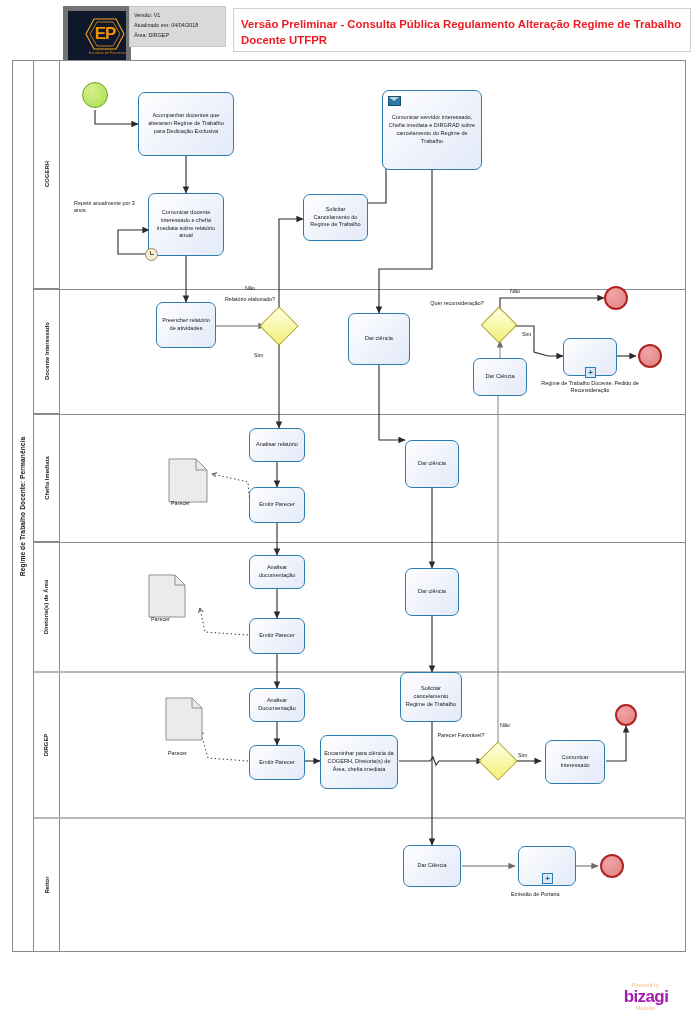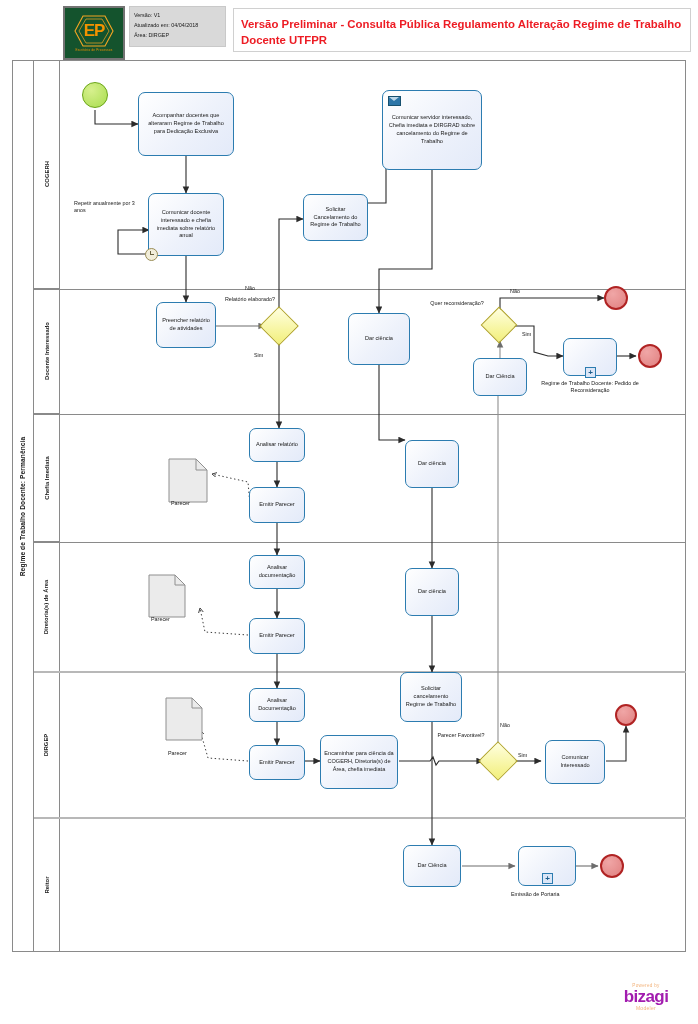--- a/index.html
+++ b/index.html
@@ -1,21 +1,21 @@
 <!DOCTYPE html>
 <html><head>
 <meta charset="utf-8">
 <style>
   html,body{margin:0;padding:0;background:#ffffff;}
   body{width:698px;height:1024px;position:relative;font-family:"Liberation Sans",sans-serif;overflow:hidden;}
 
   
   #header{position:absolute;left:0;top:0;width:698px;height:60px;}
-  #logo-box{position:absolute;left:63px;top:6px;width:58px;height:50px;border:2px solid #737373;background:#14532d;
-            display:flex;flex-direction:column;align-items:center;justify-content:center;}
+  #logo-box{position:absolute;left:63px;top:6px;width:58px;height:50px;border:5px solid #737373;background:#0f172a;
+            display:flex;flex-direction:column;align-items:flex-end;justify-content:center;}
   #logo-hex{position:relative;width:42px;height:34px;display:flex;align-items:center;justify-content:center;}
   #logo-hex svg{position:absolute;left:0;top:0;}
   #logo-ep{position:relative;font-size:17px;font-weight:bold;color:#F39200;letter-spacing:-1px;line-height:1;z-index:2;}
   #logo-sub{font-size:3.1px;color:#F39200;text-align:center;line-height:1.25;margin-top:1px;letter-spacing:.2px;}
 
   #version-box{position:absolute;left:129px;top:6px;width:97px;height:41px;background:#d9d9d9;border:1px solid #c9c9c9;
                padding:3px 4px;box-sizing:border-box;}
   #version-box div{font-size:5.4px;color:#1a1a1a;line-height:1.85;white-space:nowrap;}
 
   #title-box{position:absolute;left:233px;top:8px;width:458px;height:44px;border:1px solid #d0d0d0;background:#fff;

